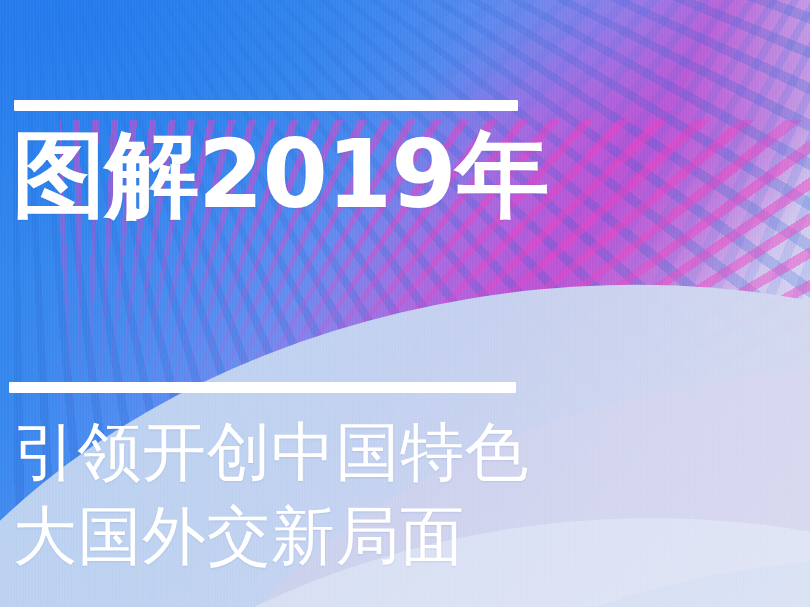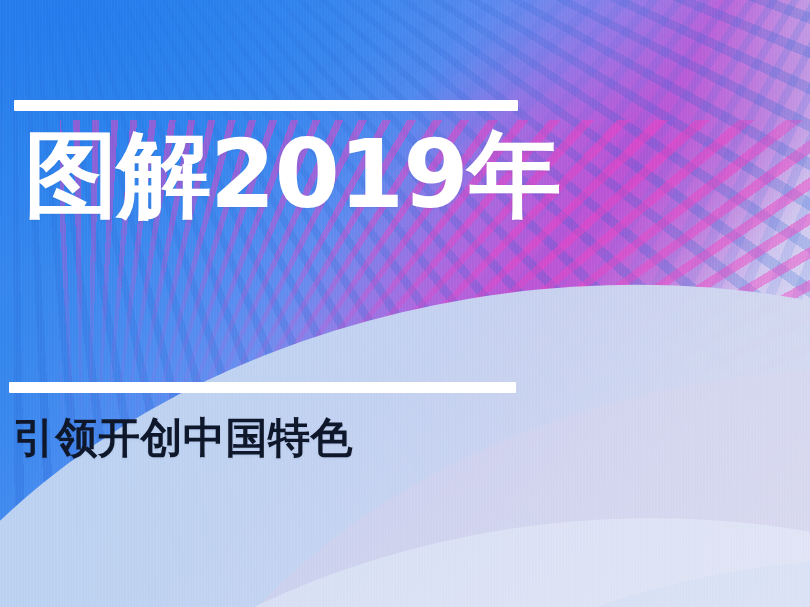--- a/index.html
+++ b/index.html
@@ -257,21 +257,20 @@
     top: 382px;
     width: 507px;
     height: 11px;
   }
 
   .title-block {
     position: absolute;
     left: 12px;
     top: 124px;
     width: 560px;
-    margin-left: 12px;
   }
 
   .title-line {
     display: block;
     color: #ffffff;
     font-family: "DejaVu Sans", "Liberation Sans", sans-serif;
     font-weight: 700;
     font-size: 94px;
     line-height: 1.08;
     letter-spacing: -1px;
@@ -281,24 +280,24 @@
 
   .subtitle-block {
     position: absolute;
     left: 13px;
     top: 410px;
     width: 560px;
   }
 
   .subtitle-line {
     display: block;
-    color: #0f172a;
+    color: #ffffff;
     font-family: "DejaVu Sans", "Liberation Sans", sans-serif;
-    font-weight: 700;
-    font-size: 42px;
+    font-weight: 400;
+    font-size: 64px;
     line-height: 1.32;
     letter-spacing: 0.5px;
     white-space: nowrap;
     text-shadow: 0 1px 2px rgba(60, 80, 160, 0.12);
   }
 </style>
 </head>
 <body>
 
 <div id="poster">
@@ -325,16 +324,17 @@
     <div class="rule rule-top"></div>
 
     <div class="title-block">
       <span class="title-line">图解2019年</span>
     </div>
 
     <div class="rule rule-mid"></div>
 
     <div class="subtitle-block">
       <span class="subtitle-line">引领开创中国特色</span>
+      <span class="subtitle-line">大国外交新局面</span>
     </div>
 
   </div>
 </div>
 
 </body></html>

